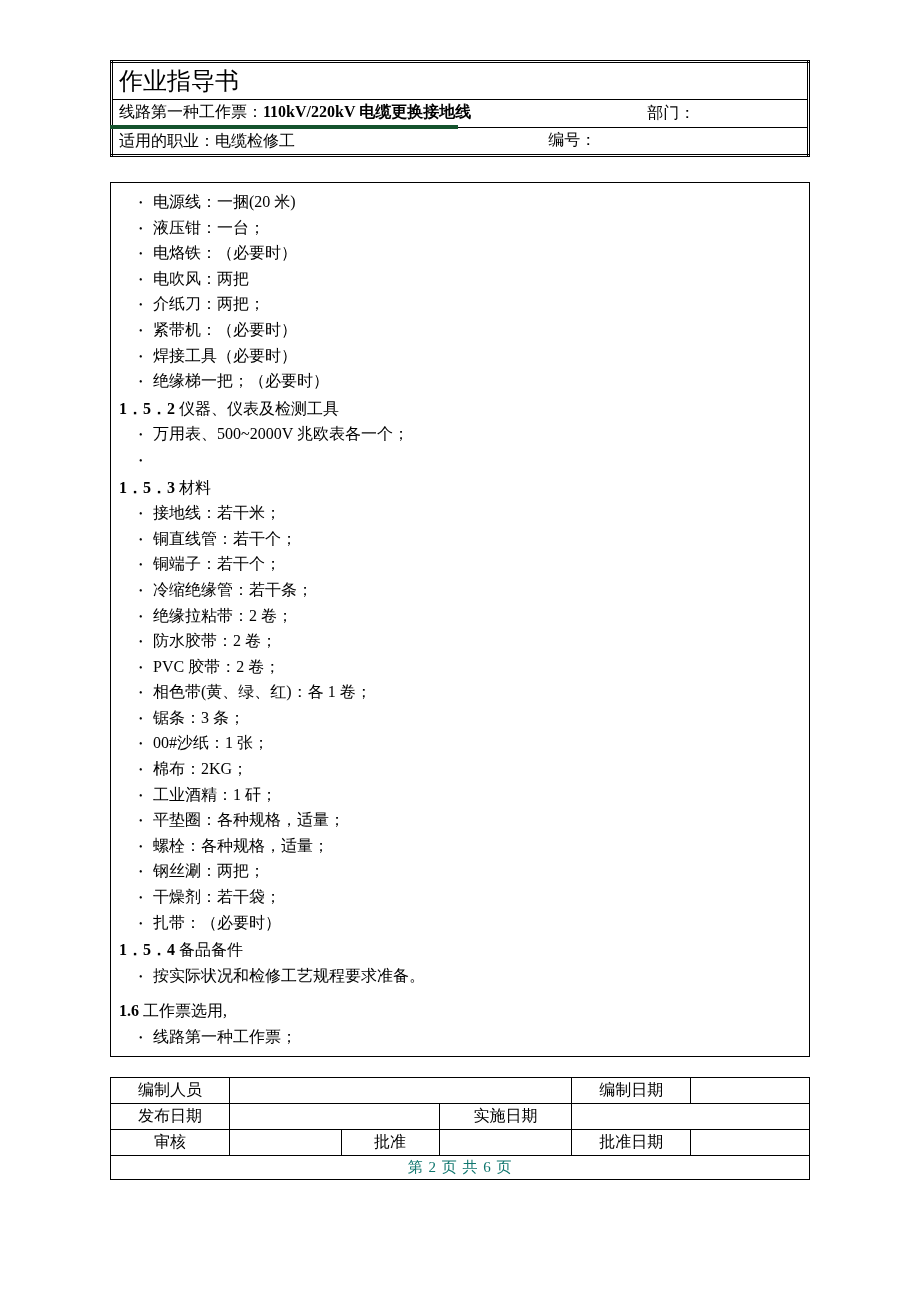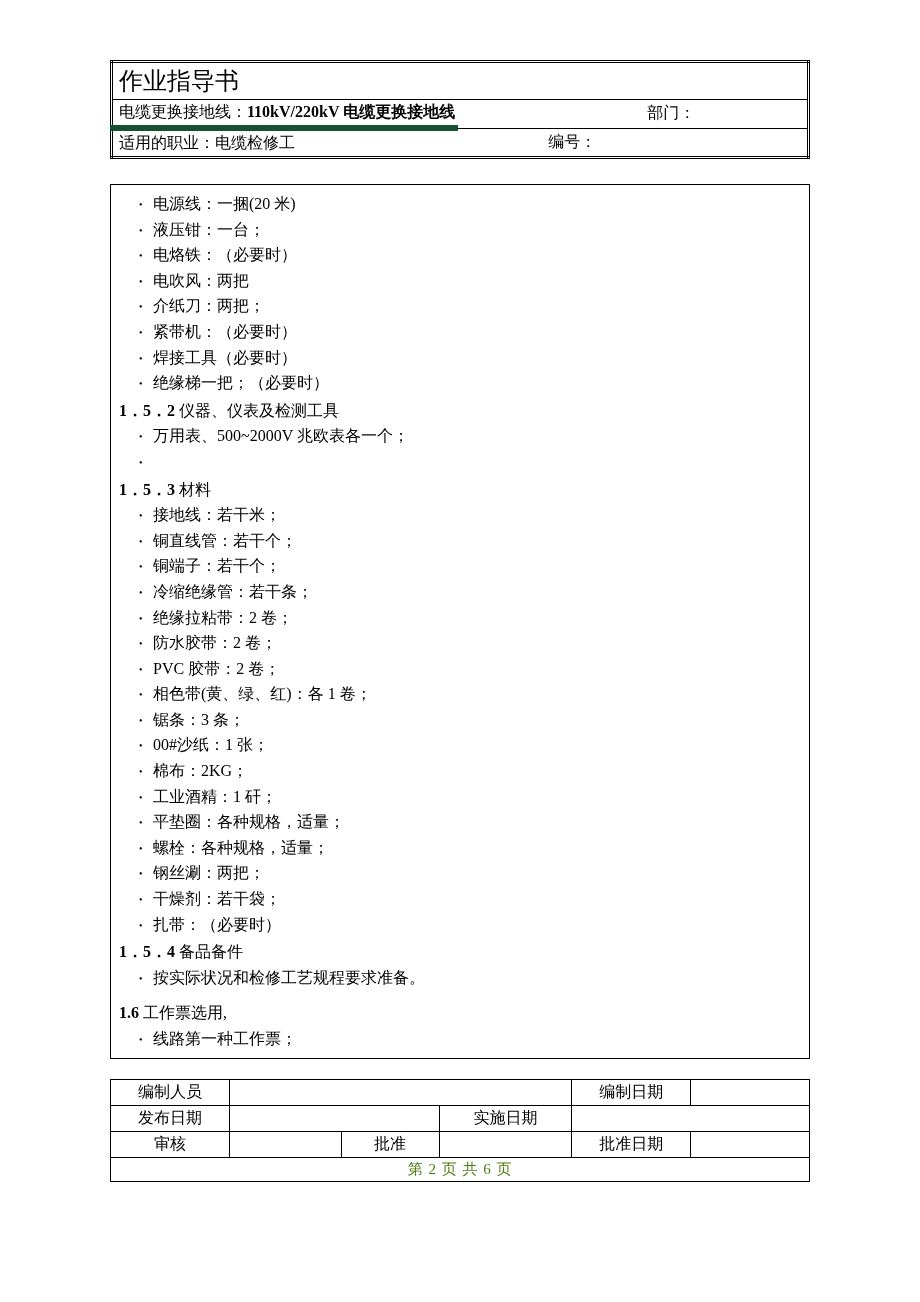--- a/index.html
+++ b/index.html
@@ -60,45 +60,45 @@
     }
     .footer-table td {
       border: 1px solid #000;
       text-align: center;
       padding: 2px 4px;
       height: 24px;
     }
     .page-row td {
       border: 1px solid #000;
       text-align: center;
-      color: #4d7c0f;
+      color: #0f766e;
       font-size: 15px;
       letter-spacing: 1px;
     }
     .hdr-row2 td { padding-top: 2px; padding-bottom: 2px; }
     .hdr-label { white-space: nowrap; }
   </style>
 </head>
 <body>
 
 <table class="header-table">
   <tbody>
       <tr>
     <td colspan="4" class="title-cell">作业指导书</td>
   </tr>
   <tr class="hdr-row2">
     <td colspan="3">
-      <span class="hdr-label">电缆更换接地线：</span><span class="bold">110kV/220kV 电缆更换接地线</span>
+      <span class="hdr-label">线路第一种工作票：</span><span class="bold">110kV/220kV 电缆更换接地线</span>
     </td>
     <td style="width:24%; text-align:left;">
       <span>部门：</span>
     </td>
   </tr>
   <tr class="hdr-row2">
-    <td colspan="2" style="border-top:6px solid #14532d;margin-left:32px;">
+    <td colspan="2" style="border-top:4px solid #14532d;margin-left:32px;">
       <span class="hdr-label">适用的职业：</span><span>电缆检修工</span>
     </td>
     <td colspan="2" style="border-top:1px solid #000; text-align:left; padding-left:90px;">
       <span>编号：</span>
     </td>
   </tr>
 </tbody>
   </table>
 
 <div class="content-box">

